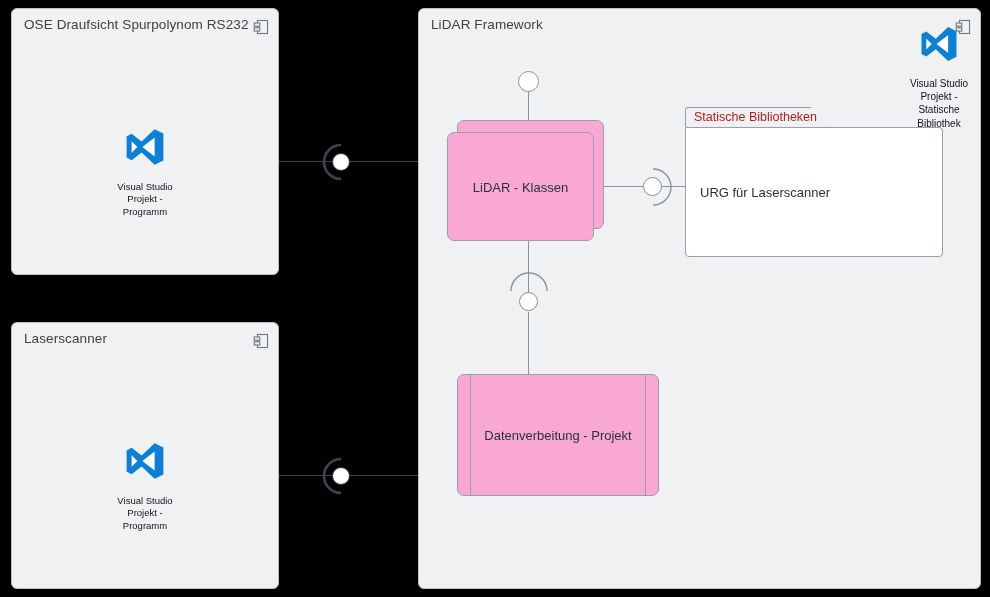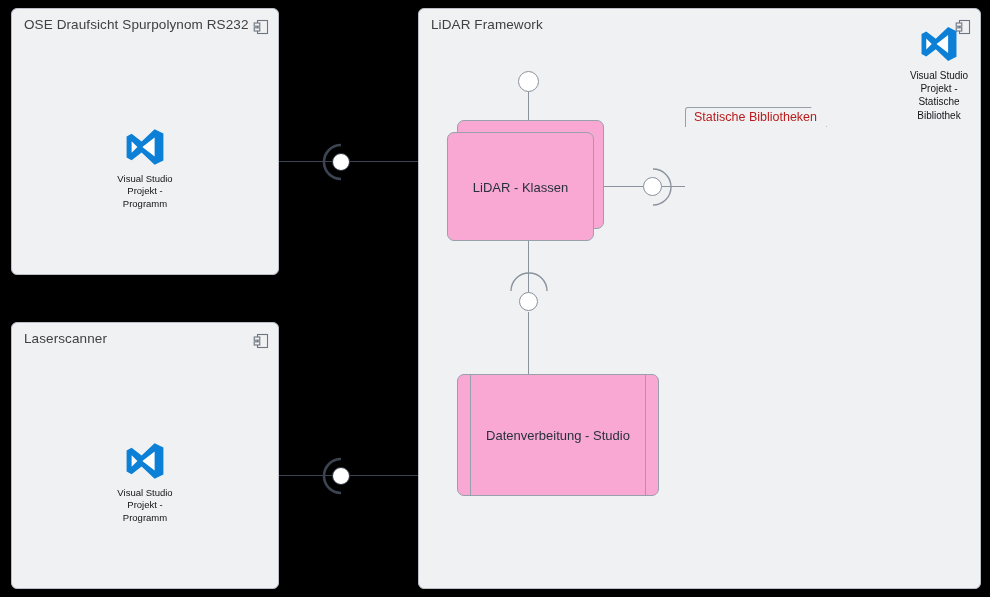--- a/index.html
+++ b/index.html
@@ -27,21 +27,21 @@
     letter-spacing:.1px;
   }
 
   
   .comp-icon{position:absolute;right:9px;top:10px;width:16px;height:16px;}
 
   
   .vs-block{position:absolute;text-align:center;}
   .vs-logo{display:block;margin:0 auto;}
   .vs-caption{
-    font-size:9.5px;line-height:12.4px;color:#111418;margin-top:2px;
+    font-size:9.5px;line-height:12.4px;color:#111418;margin-top:10px;
     white-space:pre-line;
   }
   .vs-caption.big{font-size:10px;line-height:13.2px;}
 
   
   .shape{
     position:absolute;
     background:#f9a8d4;
     border:1px solid #98a0ab;
     box-sizing:border-box;
@@ -190,29 +190,32 @@
     <div class="edge h" style="left:234px;top:177px;width:32px;"></div>
 
     <div class="edge v" style="left:109px;top:230px;height:55px;"></div>
     <div class="edge v" style="left:109px;top:303px;height:64px;"></div>
 
     <div class="pkg" style="left:266px;top:98px;width:258px;height:150px;">
       <div class="pkg-tab" style="width:142px;border-radius:3px 0 0 0;
                   clip-path:polygon(0 0, 126px 0, 142px 20px, 0 20px);">
         <span class="pkg-tab-text">Statische Bibliotheken</span>
       </div>
+      <div class="pkg-body" style="top:20px;">
+        <span class="pkg-label">URG für Laserscanner</span>
+      </div>
     </div>
 
     <div class="shape stack-back" style="left:38px;top:111px;width:147px;height:109px;"></div>
     <div class="shape stack-front" style="left:28px;top:123px;width:147px;height:109px;">
       <span class="shape-label">LiDAR - Klassen</span>
     </div>
 
     <div class="shape proc" style="left:38px;top:365px;width:202px;height:122px;">
-      <span class="shape-label">Datenverbeitung - Studio</span>
+      <span class="shape-label">Datenverbeitung - Projekt</span>
     </div>
 
     <div class="lolli-circle" style="left:99px;top:62px;width:21px;height:21px;"></div>
 
     <svg class="socket" style="left:213px;top:157px;" width="42" height="42" viewBox="0 0 42 42">
       <path d="M21 3 A18 18 0 1 1 21 39" fill="none" stroke="#8a939d" stroke-width="1.4"></path>
     </svg>
     <div class="lolli-circle" style="left:224px;top:168px;width:19px;height:19px;"></div>
 
     <svg class="socket" style="left:89px;top:261px;" width="42" height="42" viewBox="0 0 42 42">

